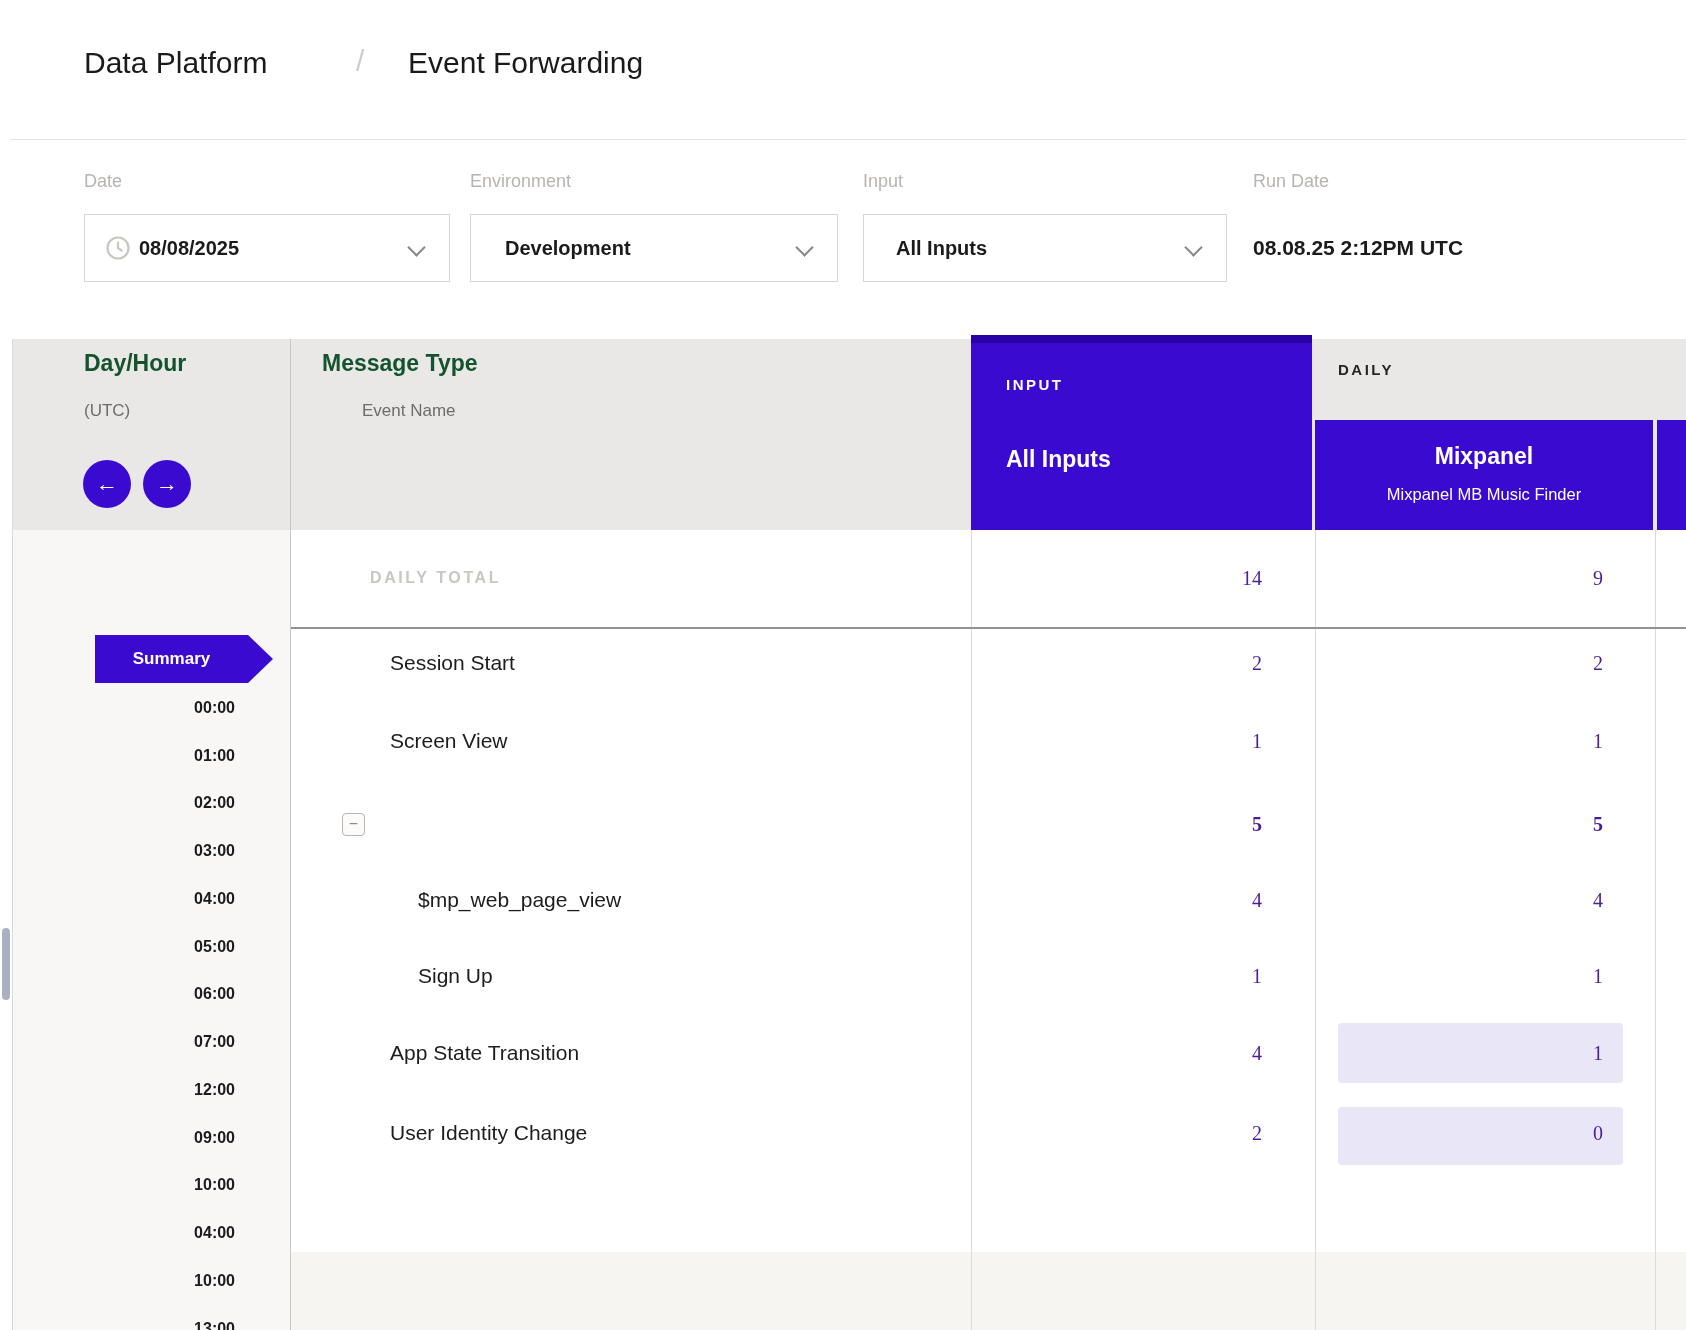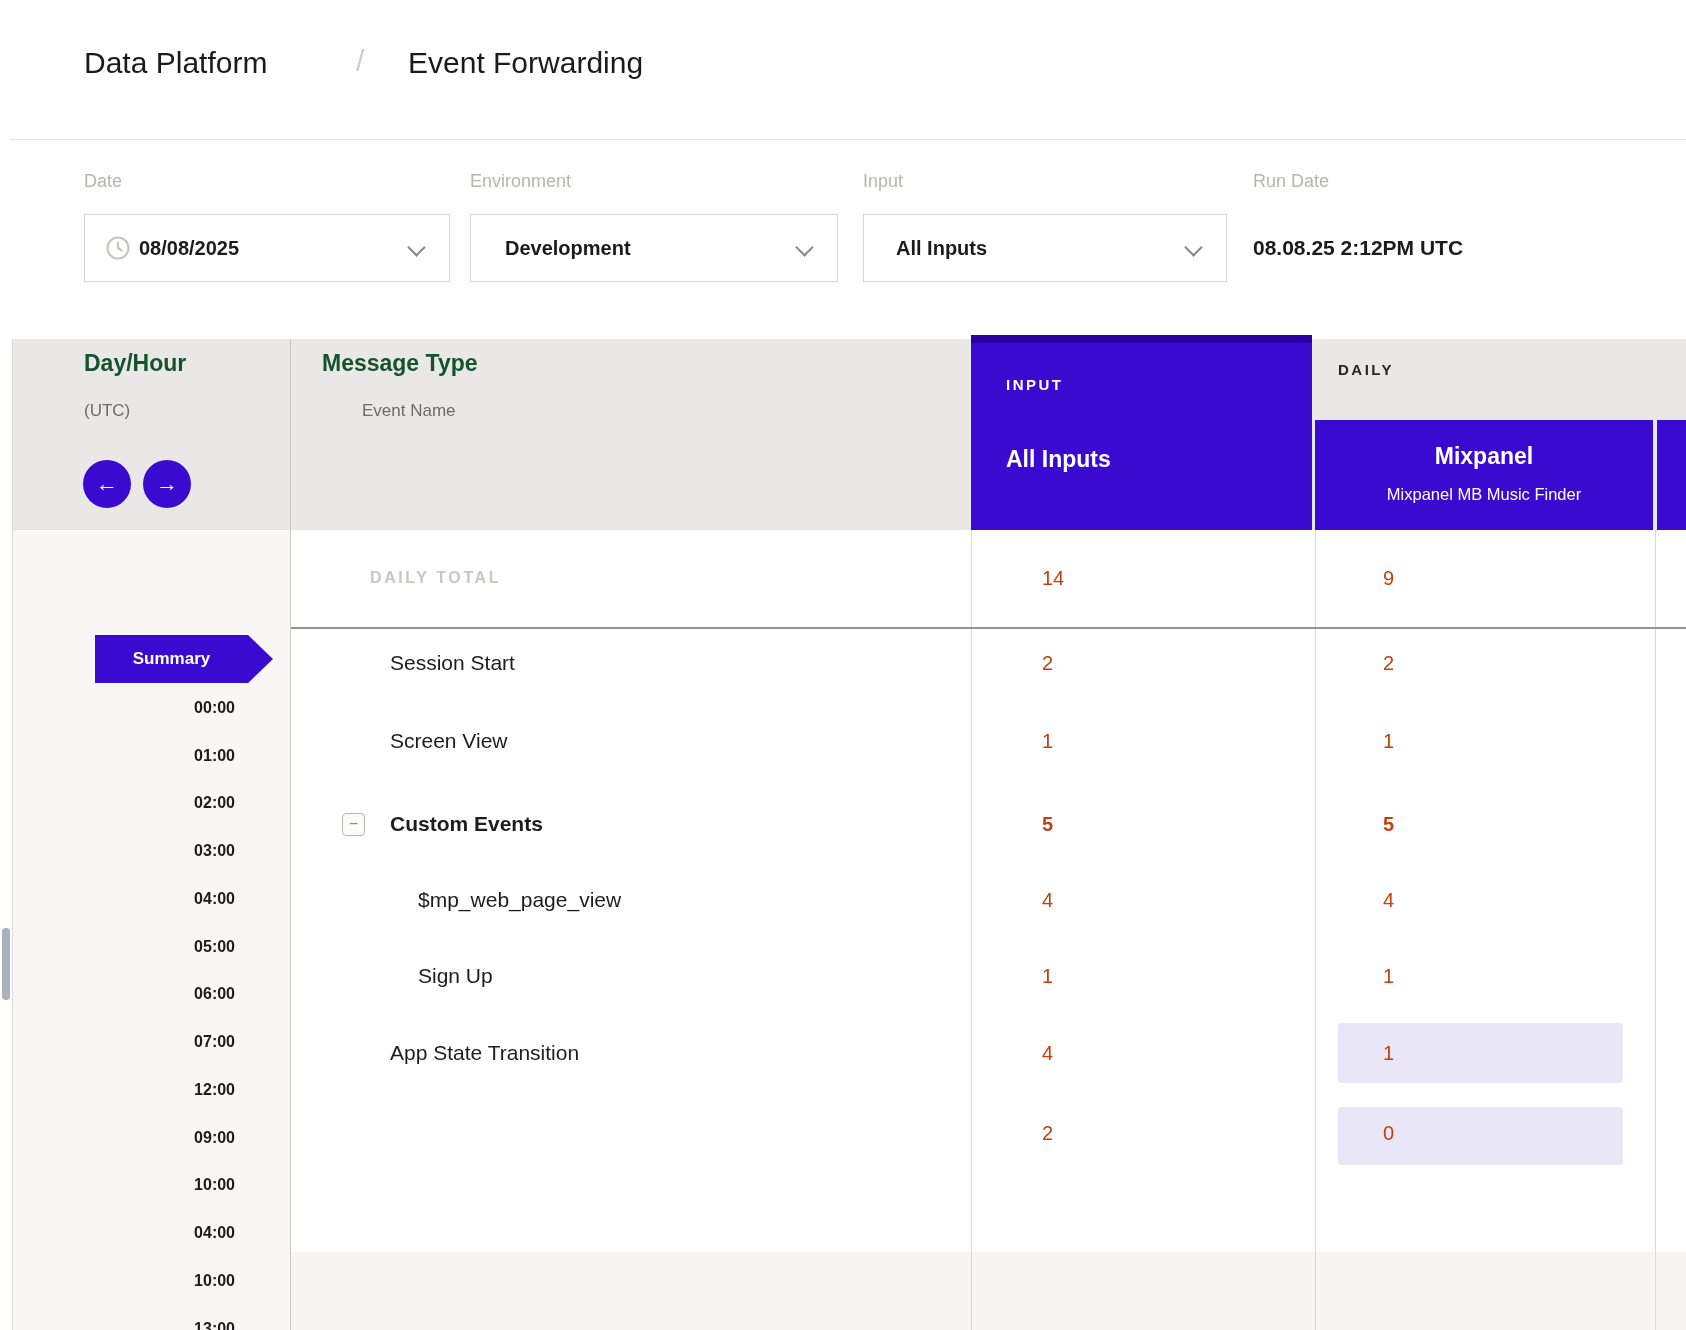--- a/index.html
+++ b/index.html
@@ -43,21 +43,21 @@
   .left-edge{top:339px;left:12px;width:1px;height:991px;background:#dbd9d6;}
   .total-divider{top:627px;left:291px;width:1395px;height:2px;background:#949391;}
 
   
   .sidebar-body{top:530px;left:13px;width:277px;height:800px;background:#f8f7f5;}
   .bottom-band{top:1252px;left:291px;width:1395px;height:78px;background:#f7f5f2;}
 
   
   .dtotal-label{top:550px;left:370px;height:56px;line-height:56px;font-size:16px;font-weight:700;
                 letter-spacing:2.6px;color:#c9c6c3;}
-  .cellval{height:76px;line-height:76px;font-size:20px;color:#c2410c;width:220px;}
+  .cellval{height:76px;line-height:76px;font-size:20px;color:#4c1d95;width:220px;text-align:right;font-family:Liberation Serif, serif;}
   .dtv{top:540px;height:76px;line-height:76px;}
 
   
   .rowlabel{height:76px;line-height:76px;font-size:21px;color:#1d1d1f;white-space:nowrap;}
   .bold{font-weight:700;}
   .collapse-box{top:813px;left:342px;width:21px;height:21px;border:1.5px solid #b8b5b2;border-radius:4px;
                 background:#fcfbfa;color:#8a8886;font-size:16px;line-height:20px;text-align:center;cursor:pointer;}
   .hl-cell{left:1338px;width:285px;background:#e9e6f8;border-radius:4px;}
 
   
@@ -140,24 +140,24 @@
   <div class="abs cellval dtv" style="left:1042px;">14</div>
   <div class="abs cellval dtv" style="left:1383px;">9</div>
   <div class="abs total-divider"></div>
 
   <div class="abs hl-cell" style="top:1023px;height:60px;"></div>
   <div class="abs hl-cell" style="top:1107px;height:58px;"></div>
 
   <div class="abs rowlabel" style="left:390px;top:625px;">Session Start</div>
   <div class="abs rowlabel" style="left:390px;top:703px;">Screen View</div>
   <div class="abs collapse-box"><span>−</span></div>
-  <div class="abs rowlabel bold" style="left:390px;top:786px;">Custom Events</div>
   <div class="abs rowlabel" style="left:418px;top:862px;">$mp_web_page_view</div>
   <div class="abs rowlabel" style="left:418px;top:938px;">Sign Up</div>
   <div class="abs rowlabel" style="left:390px;top:1015px;">App State Transition</div>
+  <div class="abs rowlabel" style="left:390px;top:1095px;">User Identity Change</div>
 
   <div class="abs cellval" style="left:1042px;top:625px;">2</div>
   <div class="abs cellval" style="left:1042px;top:703px;">1</div>
   <div class="abs cellval bold" style="left:1042px;top:786px;">5</div>
   <div class="abs cellval" style="left:1042px;top:862px;">4</div>
   <div class="abs cellval" style="left:1042px;top:938px;">1</div>
   <div class="abs cellval" style="left:1042px;top:1015px;">4</div>
   <div class="abs cellval" style="left:1042px;top:1095px;">2</div>
 
   <div class="abs cellval" style="left:1383px;top:625px;">2</div>

